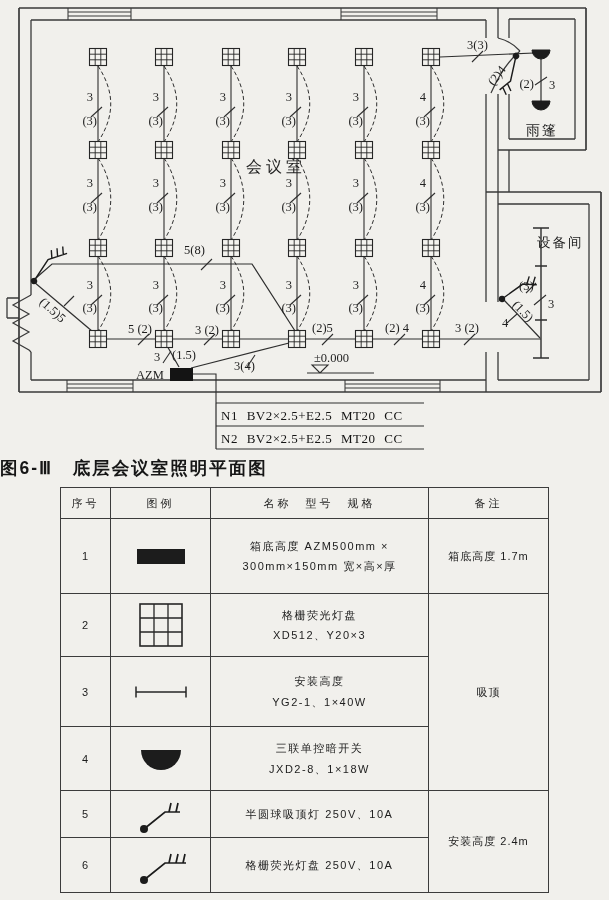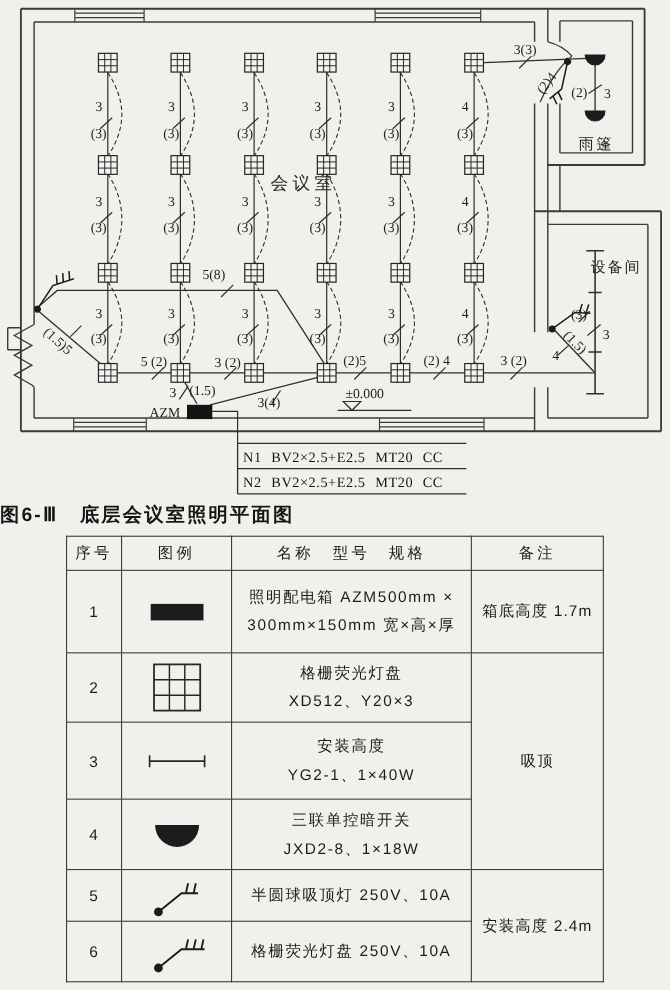--- a/index.html
+++ b/index.html
@@ -6,21 +6,21 @@
   .page{position:relative;width:609px;height:900px;background:#f1f0ec;overflow:hidden;
         font-family:"Liberation Sans", sans-serif;color:#222;}
   #plan-svg{position:absolute;left:0;top:0;}
   .plan-label{font-family:"Liberation Serif", serif;font-size:12.5px;fill:#1f1f1f;}
   .cjk{font-family:"Liberation Sans", sans-serif;fill:#1f1f1f;}
   .feeder{font-family:"Liberation Serif", serif;font-size:13px;fill:#141414;letter-spacing:.5px;word-spacing:5px;}
   #page-title{position:absolute;left:0;top:456px;width:537px;text-align:left;
         font-size:17.5px;font-weight:bold;letter-spacing:2px;color:#161616;}
   table.legend{position:absolute;left:60px;top:487px;border-collapse:collapse;table-layout:fixed;}
   table.legend th, table.legend td{border:1.5px solid #3c3c3c;text-align:center;vertical-align:middle;
-        font-size:14px;color:#1c1c1c;padding:0;letter-spacing:1px;}
+        font-size:11px;color:#1c1c1c;padding:0;letter-spacing:1px;}
   table.legend th{font-weight:normal;letter-spacing:3px;height:30px;}
   .name-line{letter-spacing:1.5px;line-height:1.85;}
   .sym-cell svg{display:block;margin:0 auto;}
 </style>
 </head>
 <body>
 <div class="page">
 
 <svg id="plan-svg" width="609" height="452" viewBox="0 0 609 452">
 
@@ -325,21 +325,21 @@
       </thead>
   <tbody id="legend-body">
         <tr style="height: 75px;">
           <td>1</td>
           <td class="sym-cell">
             <svg width="60" height="24">
               <rect x="6" y="5" width="48" height="15" fill="#1c1c1c"></rect>
             </svg>
           </td>
           <td>
-            <div class="name-line">照明配电箱 AZM500mm ×</div>
+            <div class="name-line">箱底高度 AZM500mm ×</div>
             <div class="name-line">300mm×150mm 宽×高×厚</div>
           </td>
           <td>箱底高度 1.7m</td>
         </tr>
         <tr style="height: 63px;">
           <td>2</td>
           <td class="sym-cell">
             <svg width="48" height="48">
               <rect x="3" y="3" width="42" height="42" fill="none" stroke="#262626" stroke-width="1.6"></rect>
               <path d="M 17,3 V 45 M 31,3 V 45 M 3,17 H 45 M 3,31 H 45" stroke="#262626" stroke-width="1.3"></path>

